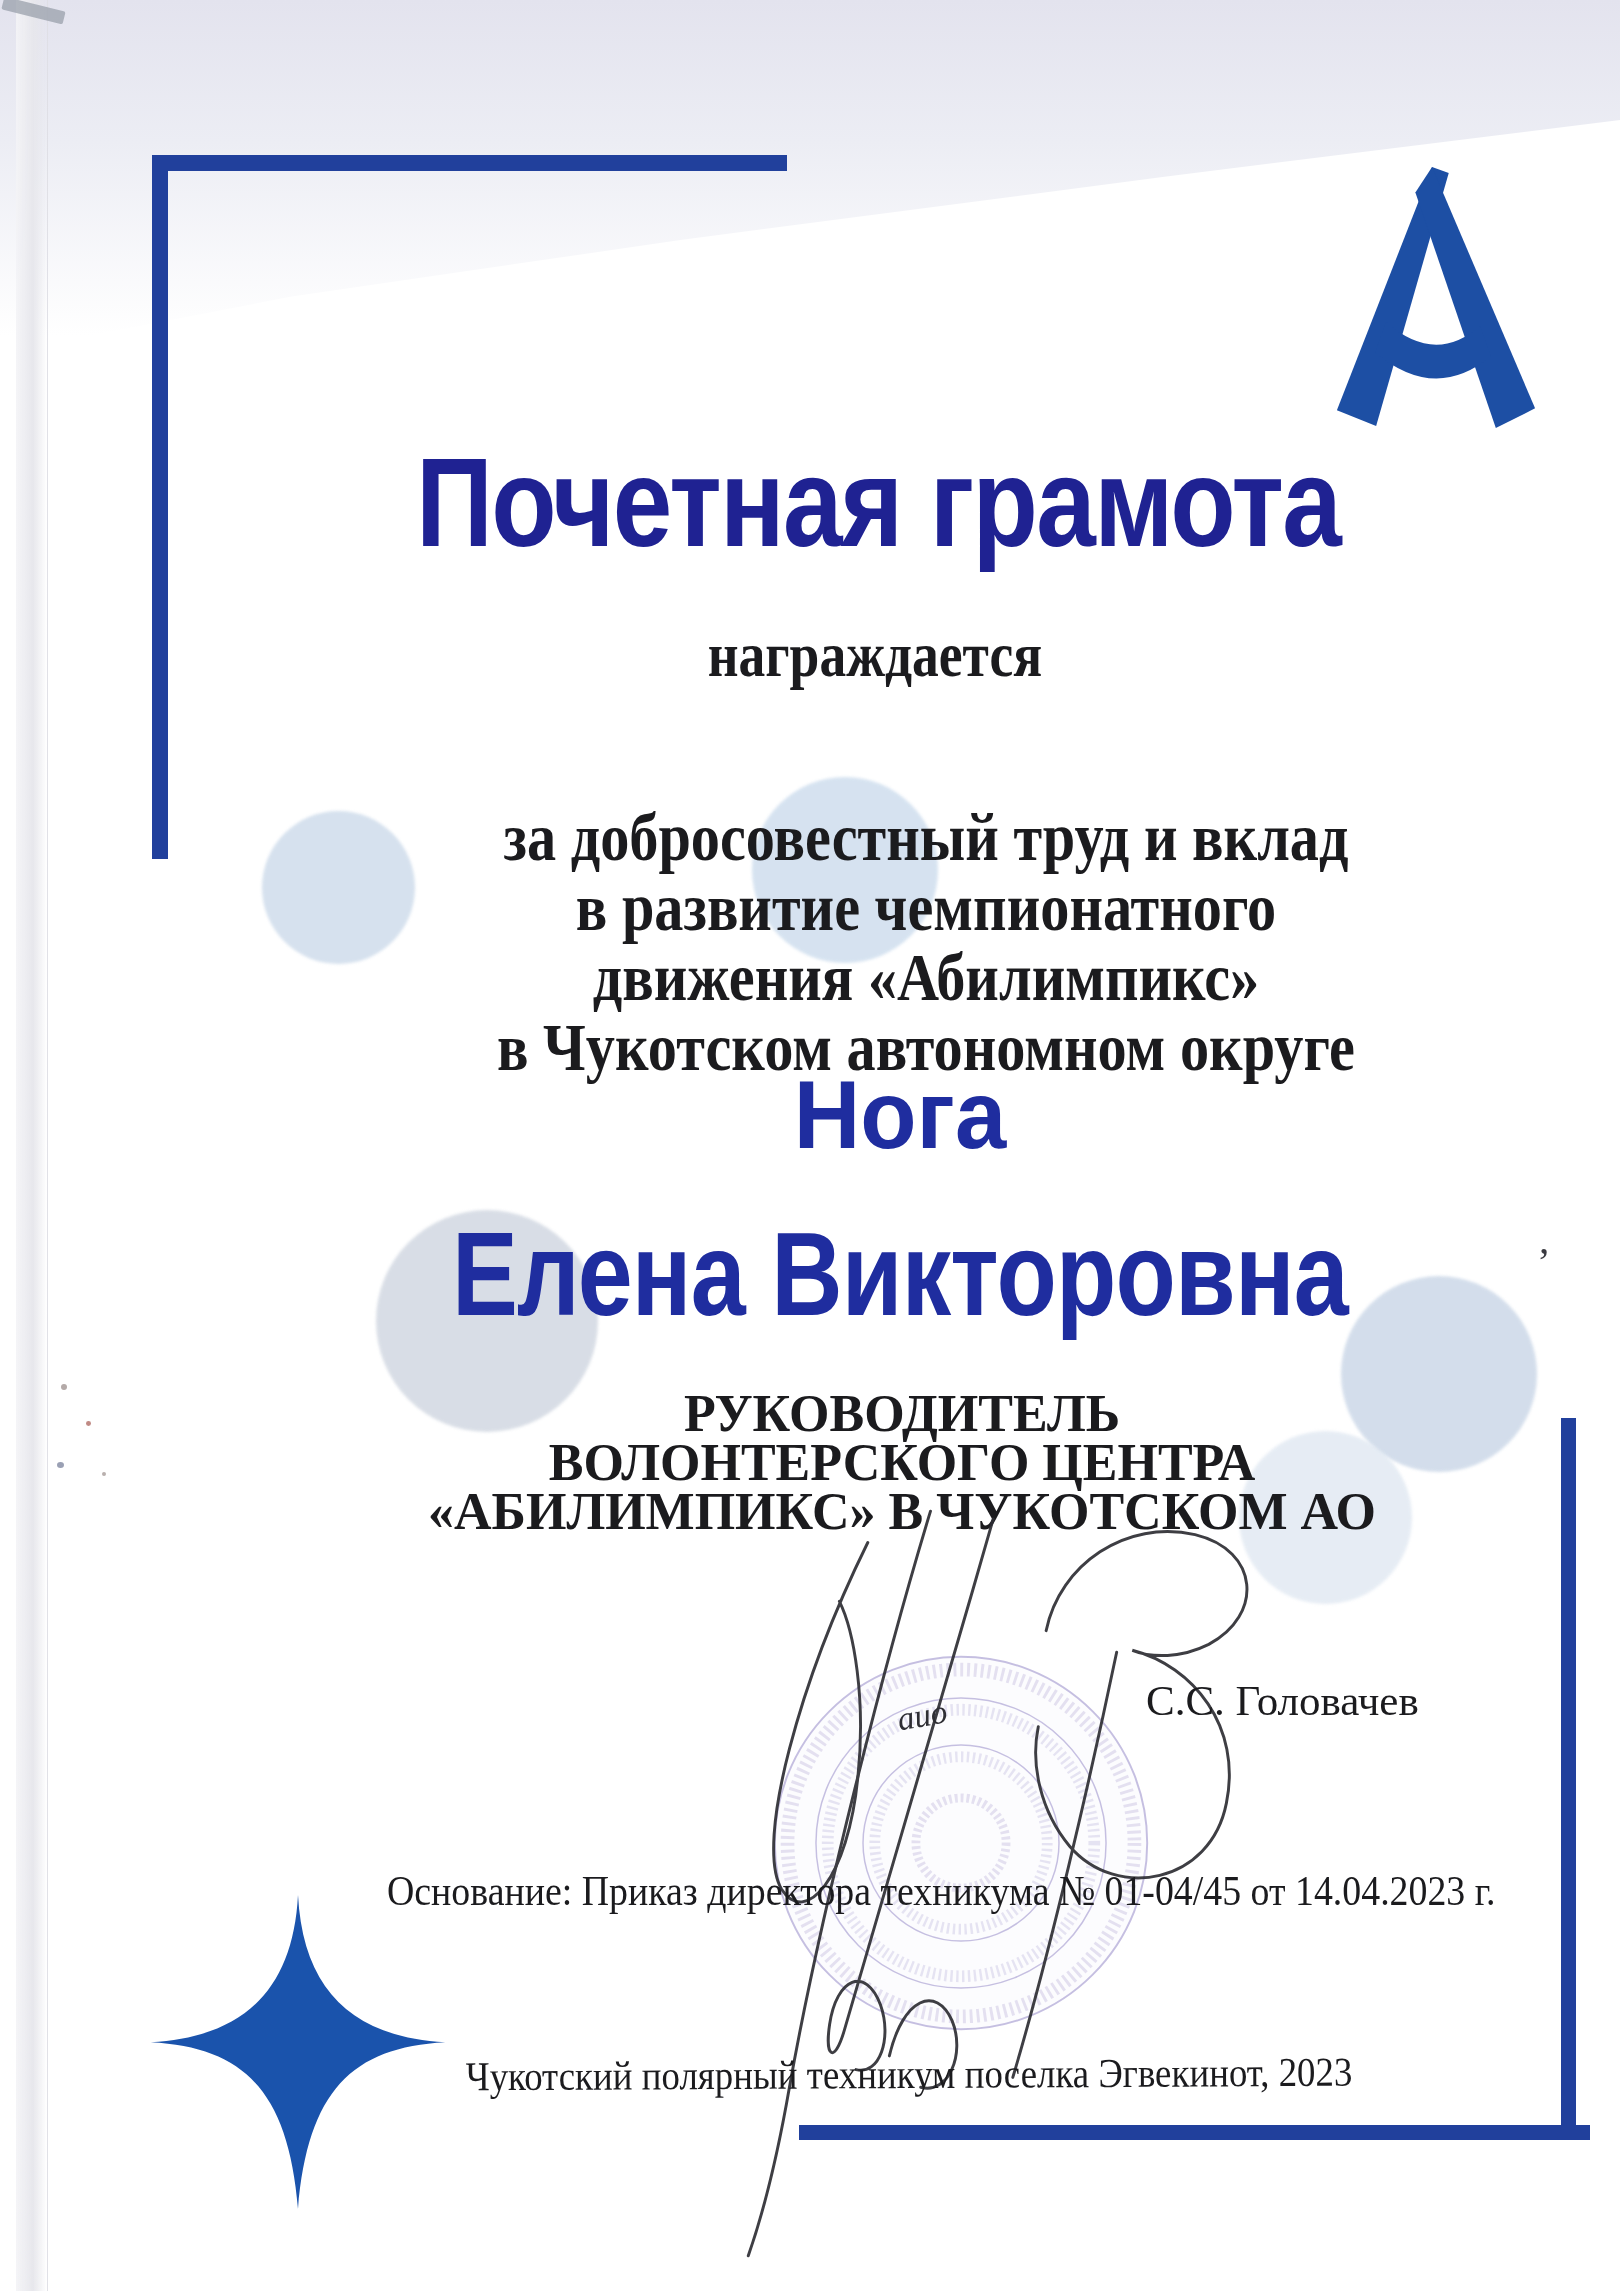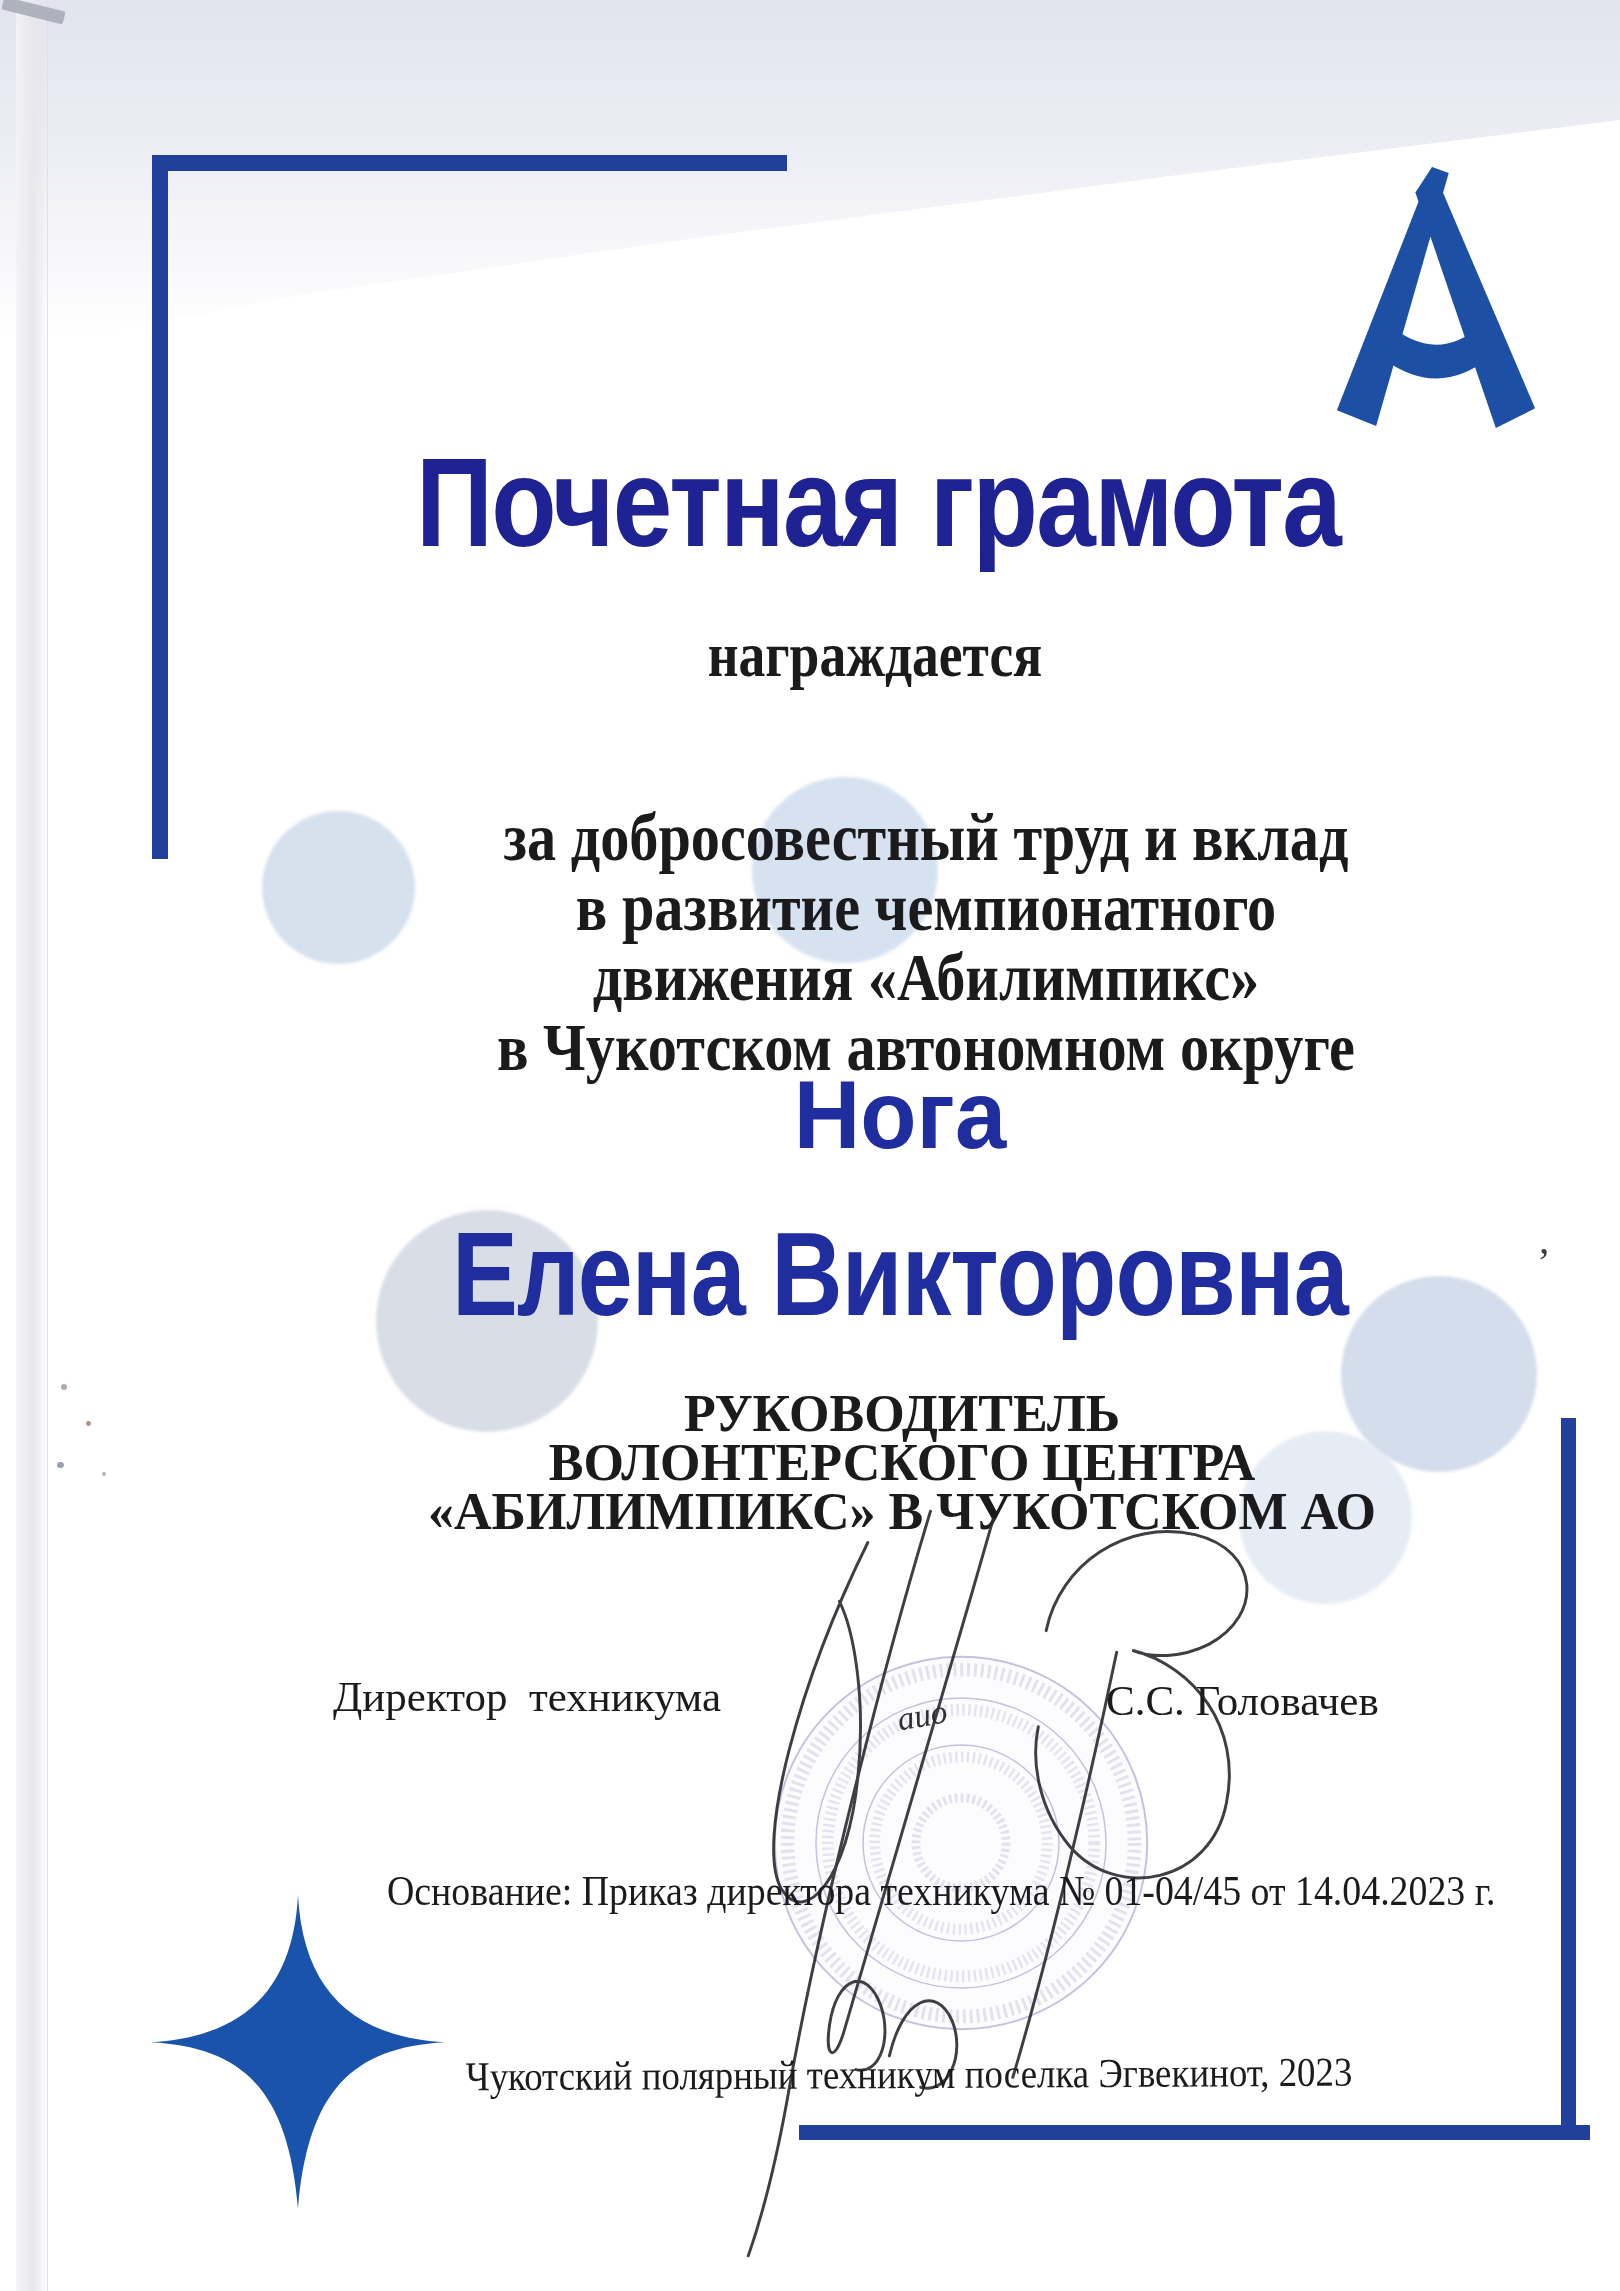--- a/index.html
+++ b/index.html
@@ -51,21 +51,21 @@
     font-family:"Liberation Sans",sans-serif;font-weight:bold;
     color:var(--name-blue,#1f2d9f);white-space:nowrap;transform-origin:50% 50%;
   }
   .name-1{left:90px;top:1066px;font-size:97px;line-height:97px;transform:scaleX(.95);}
   .name-2{left:90px;top:1214px;font-size:119px;line-height:119px;transform:scaleX(.83);letter-spacing:-1px;}
   .position{
     position:absolute;left:92px;top:1389px;width:1620px;text-align:center;
     font-weight:bold;font-size:52px;line-height:49px;white-space:nowrap;
   }
   .director-role{position:absolute;left:333px;top:1672px;font-size:43px;white-space:pre;}
-  .director-name{position:absolute;left:1106px;top:1676px;font-size:43px;white-space:nowrap;}
+  .director-name{position:absolute;left:1106px;top:1676px;font-size:43px;white-space:nowrap;padding-left:40px;}
   .basis{
     position:absolute;left:387px;top:1866px;font-size:43px;white-space:nowrap;
     transform:scaleX(.88);transform-origin:0 50%;
   }
   .footer-line{
     position:absolute;left:99px;top:2050px;width:1620px;text-align:center;font-size:41px;
     transform:rotate(-.3deg) scaleX(.9);transform-origin:50% 50%;white-space:nowrap;
   }
   svg{position:absolute;overflow:visible;}
   .sig-text{font-family:"Liberation Serif",serif;font-style:italic;fill:#2e2e34;font-size:34px;}
@@ -140,21 +140,20 @@
       <path d="M950 1542 C 905 1690, 838 1950, 806 2130 C 793 2205, 778 2262, 764 2302"></path>
       <path d="M886 1574 C 818 1712, 770 1880, 798 1928 C 822 1966, 866 1918, 876 1812 C 884 1734, 872 1664, 857 1634"></path>
       <path d="M1014 1550 C 958 1745, 898 1952, 862 2072 C 852 2106, 842 2100, 847 2066 C 854 2018, 884 2006, 899 2046 C 911 2080, 898 2118, 874 2112"></path>
       <path d="M908 2098 C 922 2038, 956 2026, 972 2062 C 986 2096, 968 2138, 940 2130"></path>
       <path d="M1068 1664 C 1082 1596, 1150 1550, 1220 1566 C 1286 1582, 1290 1648, 1234 1678 C 1206 1692, 1176 1692, 1156 1684 C 1218 1700, 1268 1762, 1252 1840 C 1236 1922, 1140 1940, 1092 1884 C 1062 1848, 1052 1800, 1060 1762"></path>
       <path d="M1140 1686 C 1112 1820, 1072 1992, 1034 2120"></path>
     </g>
     <text x="916" y="1762" class="sig-text" transform="rotate(-10 940 1750)">аио</text>
   </svg>
 
-  <div class="director-role">Директор  техникума</div>
   <div class="director-name">С.С. Головачев</div>
 
   <div class="basis">Основание: Приказ директора техникума № 01-04/45 от 14.04.2023 г.</div>
 
   <svg style="left:149px;top:1895px;" width="298" height="314" viewBox="0 0 300 320">
     <path fill="#1a53ac" d="M150 0 C155 96 205 145 300 150 C205 155 160 200 150 320 C140 200 95 155 0 150 C95 145 145 96 150 0 Z"></path>
   </svg>
 
   <div class="footer-line">Чукотский полярный техникум поселка Эгвекинот, 2023</div>
 

